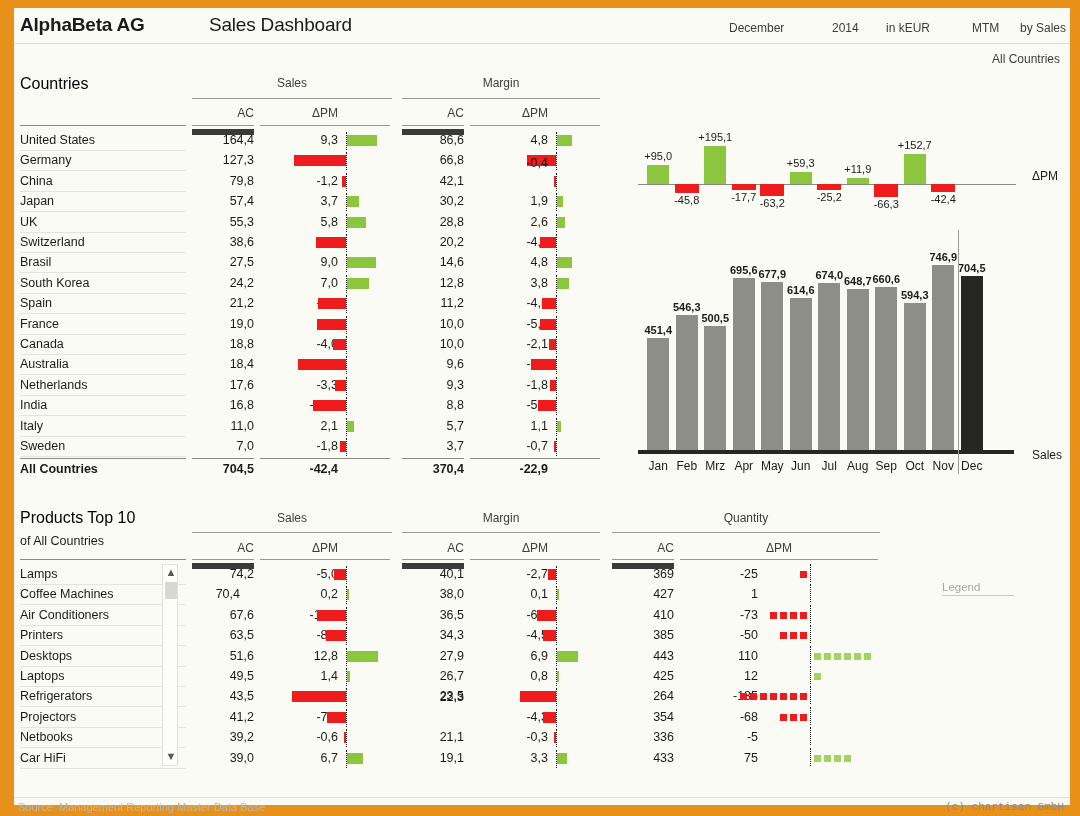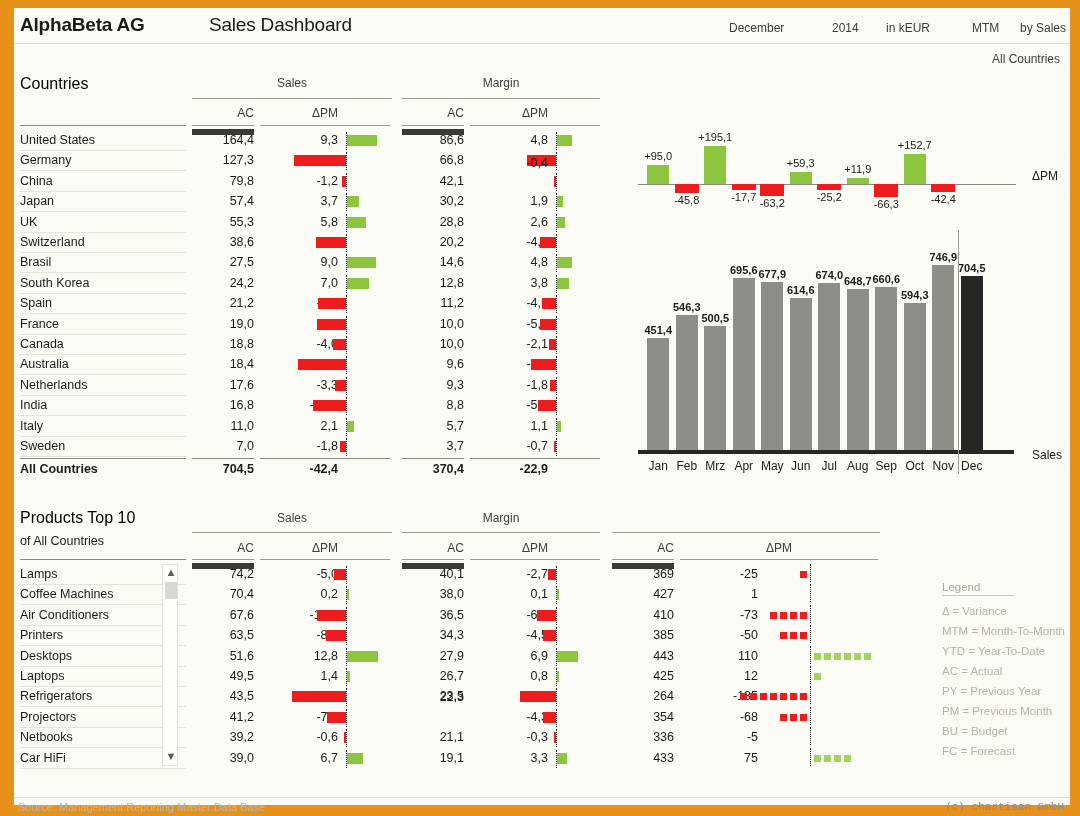--- a/index.html
+++ b/index.html
@@ -428,20 +428,21 @@
     <div class="bc-name" style="left:398px; top:218px;">Sales</div>
   </div>
 
   <div class="panel-title" style="left:6px; top:501px;">Products Top 10</div>
   <div class="panel-sub" style="left:6px; top:526px;">of All Countries</div>
 
   <div class="grp-label" style="left:178px; top:503px; width:200px;">Sales</div>
   <div class="grp-rule" style="left:178px; top:524px; width:200px;"></div>
   <div class="grp-label" style="left:388px; top:503px; width:198px;">Margin</div>
   <div class="grp-rule" style="left:388px; top:524px; width:198px;"></div>
+  <div class="grp-label" style="left:598px; top:503px; width:268px;">Quantity</div>
   <div class="grp-rule" style="left:598px; top:524px; width:268px;"></div>
 
   <div class="col-label" style="left:178px; top:533px; width:62px; text-align:right;">AC</div>
   <div class="col-label" style="left:246px; top:533px; width:130px; text-align:center;">ΔPM</div>
   <div class="col-label" style="left:388px; top:533px; width:62px; text-align:right;">AC</div>
   <div class="col-label" style="left:456px; top:533px; width:130px; text-align:center;">ΔPM</div>
   <div class="col-label" style="left:598px; top:533px; width:62px; text-align:right;">AC</div>
   <div class="col-label" style="left:666px; top:533px; width:198px; text-align:center;">ΔPM</div>
 
   <div class="col-rule" style="left:178px; top:551px; width:62px;"></div>
@@ -466,21 +467,21 @@
         <div class="num" style="left:388px; top:559px; width:62px;">40,1</div>
         <div class="num" style="left:456px; top:559px; width:78px;">-2,7</div>
         <div class="dz" style="left:542px; top:558px; height:18px;"></div>
         <div class="dbar neg" style="left:533.9px; top:561px; width:8.100000000000001px;"></div>
         <div class="num" style="left:598px; top:559px; width:62px;">369</div>
         <div class="num" style="left:666px; top:559px; width:78px;">-25</div>
         <div class="dz" style="left:796px; top:556px; height:18px; border-left:1px dotted #1A1A1A;"></div>
         <div class="qdot neg" style="left:786px; top:563px;"></div>
         <div class="row-label" style="left:6px; top:579.4px;">Coffee Machines</div>
         <div class="row-sep" style="left:6px; top:596.4px; width:166px;"></div>
-        <div class="num" style="left:178px; top:579.4px; width:62px;">70,4</div>
+        <div class="num" style="left:164px; top:579.4px; width:62px;">70,4</div>
         <div class="num" style="left:246px; top:579.4px; width:78px;">0,2</div>
         <div class="dz" style="left:332px; top:578.4px; height:18px;"></div>
         <div class="dbar pos" style="left:333px; top:581.4px; width:2px;"></div>
         <div class="num" style="left:388px; top:579.4px; width:62px;">38,0</div>
         <div class="num" style="left:456px; top:579.4px; width:78px;">0,1</div>
         <div class="dz" style="left:542px; top:578.4px; height:18px;"></div>
         <div class="dbar pos" style="left:543px; top:581.4px; width:2px;"></div>
         <div class="num" style="left:598px; top:579.4px; width:62px;">427</div>
         <div class="num" style="left:666px; top:579.4px; width:78px;">1</div>
         <div class="dz" style="left:796px; top:576.4px; height:18px; border-left:1px dotted #1A1A1A;"></div>
@@ -620,30 +621,20 @@
 
   <div class="scroll" style="left:148px; top:556px; height:202px;">
     <div class="chev" style="top:1px;">▲</div>
     <div class="thumb" style="top:17px;"></div>
     <div class="chev" style="bottom:1px;">▼</div>
   </div>
 
   <div class="legend" style="left:928px; top:573px;">
     <div class="lg-title">Legend</div>
     <div class="lg-rule"></div>
-    <div id="legend-items">
-          <div class="lg-item" style="">Δ = Variance</div>
-          <div class="lg-item" style="">MTM = Month-To-Month</div>
-          <div class="lg-item" style="">YTD = Year-To-Date</div>
-          <div class="lg-item" style="">AC = Actual</div>
-          <div class="lg-item" style="">PY = Previous Year</div>
-          <div class="lg-item" style="">PM = Previous Month</div>
-          <div class="lg-item" style="">BU = Budget</div>
-          <div class="lg-item" style="">FC = Forecast</div>
-        </div>
   </div>
 
   <div class="ghost" style="top:772px;">&nbsp;</div>
   <div class="foot-rule" style="left:0; right:0; top:789px;"></div>
   <div class="foot-left" style="top:793px;">Source: Management Reporting Master Data Base</div>
   <div class="foot-right" style="top:793px;">(c) chartisan GmbH</div>
 
 </div>
 </div>
 

